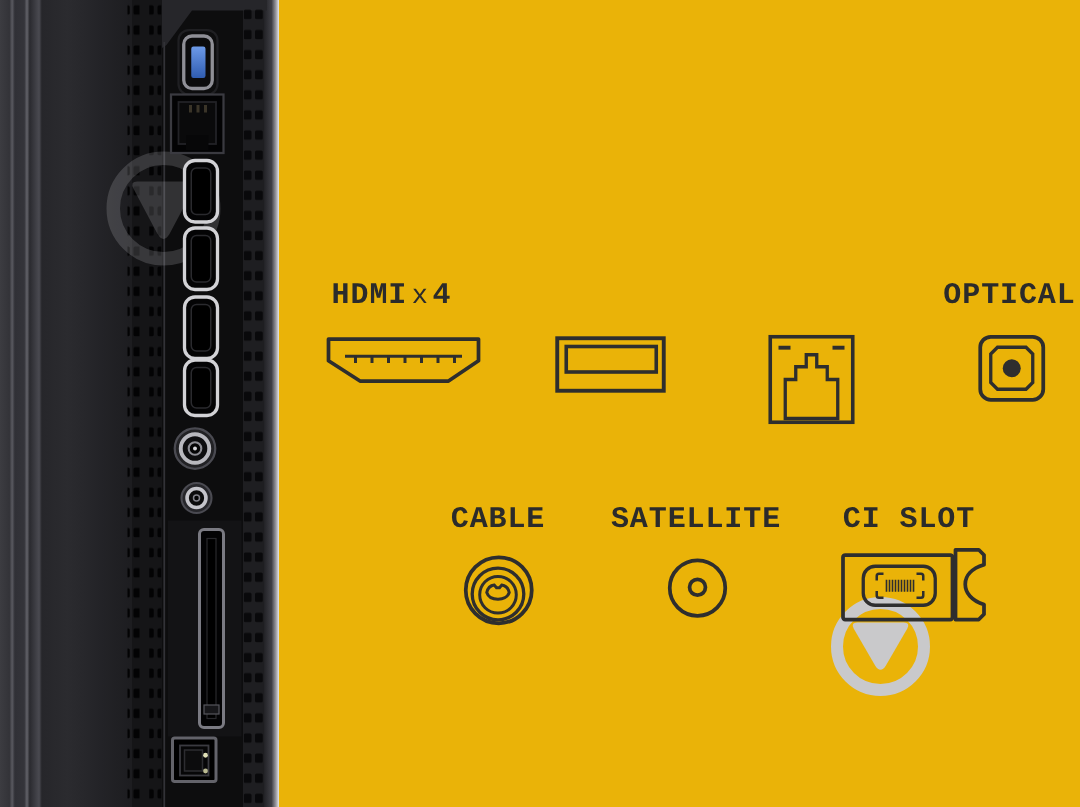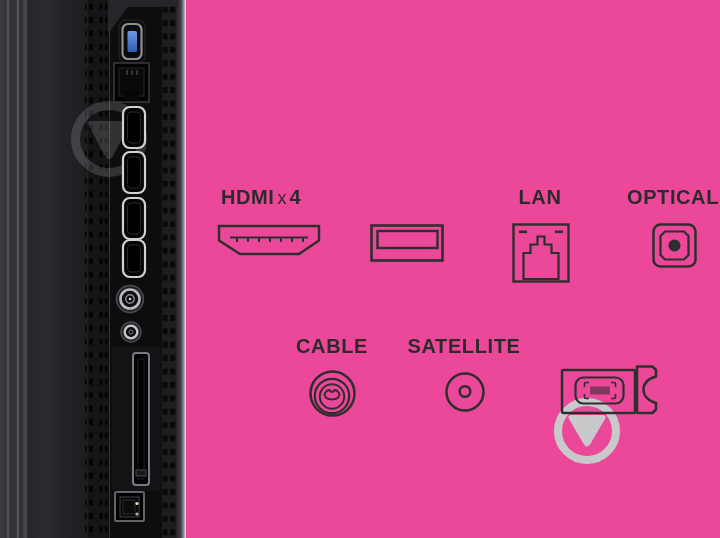--- a/index.html
+++ b/index.html
@@ -1,17 +1,17 @@
 <!DOCTYPE html>
 <html><head>
 <meta charset="utf-8">
 <style>
   html,body{margin:0;padding:0;background:#ffffff;}
-  #stage{position:relative;width:720px;height:538px;overflow:hidden;background:#ec4899;
-         font-family:Liberation Sans, sans-serif;}
+  #stage{position:relative;width:720px;height:538px;overflow:hidden;background:#eab308;
+         font-family:Liberation Mono, monospace;}
   .abs{position:absolute;}
   .port-label{position:absolute;width:220px;margin-left:-110px;text-align:center;
     font-weight:bold;font-size:20px;letter-spacing:0.6px;color:#2b2b2b;white-space:nowrap;}
   .port-label .times{font-weight:400;font-size:18px;letter-spacing:0;padding:0 3px;}
   svg{display:block;}
 </style>
 </head>
 <body>
 
 <div id="stage">
@@ -129,23 +129,20 @@
   </svg>
 
   <svg class="abs" style="left:547px;top:391px;z-index:1;" width="80" height="80" viewBox="0 0 80 80">
     <circle cx="40" cy="40" r="29" fill="none" stroke="#c9c9cb" stroke-width="8"></circle>
     <path d="M 24.5 24 L 55.5 24 Q 60 24 57.8 28.2 L 43.6 52.6 Q 40 58.4 36.4 52.6 L 22.2 28.2 Q 20 24 24.5 24 Z" fill="#c9c9cb"></path>
   </svg>
 
   <div class="port-label" style="left:261px;top:186px;">
     <span>HDMI</span><span class="times">x</span><span>4</span>
   </div>
-  <div class="port-label" style="left:540px;top:186px;">
-    <span>LAN</span>
-  </div>
   <div class="port-label" style="left:673px;top:186px;">
     <span>OPTICAL</span>
   </div>
 
   <svg class="abs" style="left:215px;top:223px;" width="108" height="34" viewBox="0 0 108 34" fill="none" stroke="#2e2e2e" stroke-linejoin="round">
     <path d="M4,3 H104 V17.5 L84,31 H25 L4,17.5 Z" stroke-width="2.5"></path>
     <path d="M15,14.5 H93" stroke-width="2"></path>
     <path d="M22,14.5 V19 M33,14.5 V19 M44,14.5 V19 M55,14.5 V19 M66,14.5 V19 M77,14.5 V19 M88,14.5 V19" stroke-width="2"></path>
   </svg>
 
@@ -165,20 +162,23 @@
     <rect x="2.5" y="2.5" width="42" height="42" rx="7" stroke-width="2.5"></rect>
     <path d="M14,9.5 H33 L37.5,14 V33 L33,37.5 H14 L9.5,33 V14 Z" stroke-width="2.2"></path>
     <circle cx="23.5" cy="23.5" r="6" fill="#2e2e2e" stroke="none"></circle>
   </svg>
 
   <div class="port-label" style="left:464px;top:335px;">
     <span>SATELLITE</span>
   </div>
   <div class="port-label" style="left:332px;top:335px;">
     <span>CABLE</span>
+  </div>
+  <div class="port-label" style="left:606px;top:335px;">
+    <span>CI SLOT</span>
   </div>
 
   <svg class="abs" style="left:307px;top:369px;" width="51" height="51" viewBox="0 0 51 51" fill="none" stroke="#2e2e2e">
     <circle cx="25.5" cy="24.5" r="22" stroke-width="2.5"></circle>
     <circle cx="25" cy="27" r="17.2" stroke-width="2.2"></circle>
     <circle cx="25" cy="27.5" r="12.2" stroke-width="2"></circle>
     <path d="M17.5,26 Q18.5,21.5 22.5,21 L24,22.8 H26 L27.5,21 Q31.5,21.5 32.5,26 Q31,30.5 25,30.5 Q19,30.5 17.5,26 Z" stroke-width="2"></path>
   </svg>
 
   <svg class="abs" style="left:444px;top:371px;" width="42" height="42" viewBox="0 0 42 42" fill="none" stroke="#2e2e2e">

